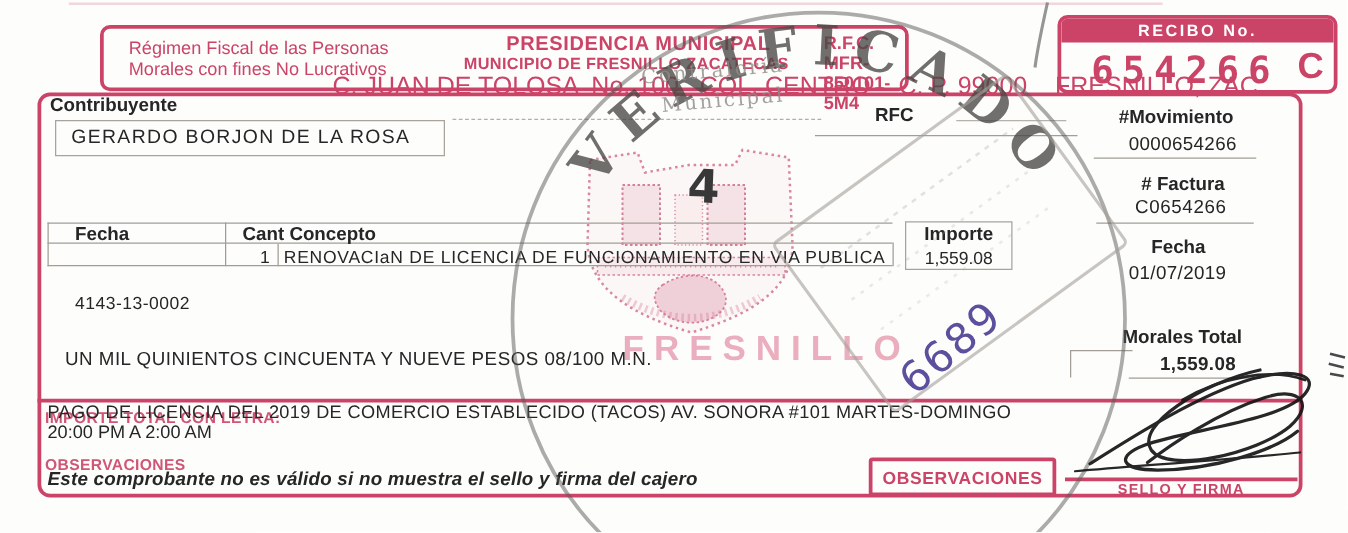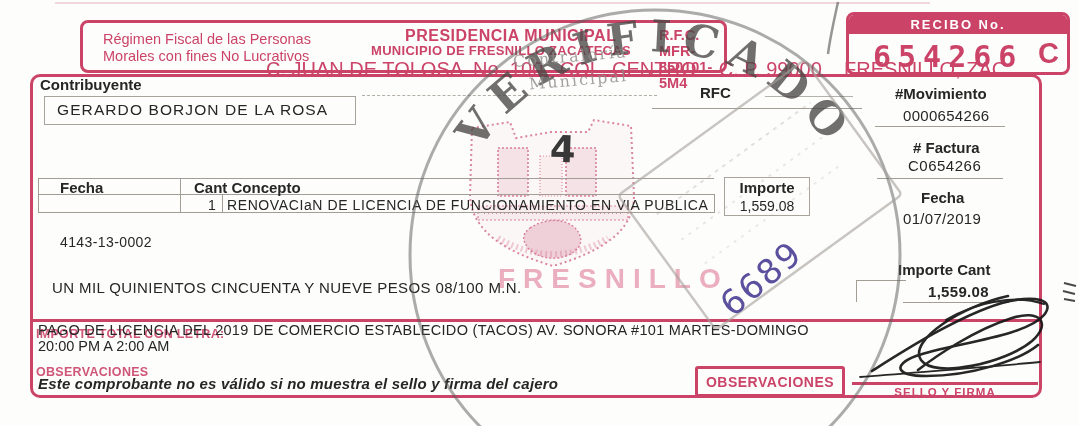--- a/index.html
+++ b/index.html
@@ -78,21 +78,21 @@
   <div class="abs blk" style="left:903px;top:107px;font-size:15px;letter-spacing:.3px;">0000654266</div>
   <div class="gline" style="left:875px;top:126px;width:130px;"></div>
 
   <div class="abs blk b" style="left:913px;top:139px;font-size:15px;"># Factura</div>
   <div class="abs blk" style="left:908px;top:157px;font-size:15px;letter-spacing:.5px;">C0654266</div>
   <div class="gline" style="left:877px;top:178px;width:126px;"></div>
 
   <div class="abs blk b" style="left:921px;top:189px;font-size:15px;">Fecha</div>
   <div class="abs blk" style="left:903px;top:210px;font-size:15px;letter-spacing:.3px;">01/07/2019</div>
 
-  <div class="abs blk b" style="left:898px;top:261px;font-size:15px;">Importe Cant</div>
+  <div class="abs blk b" style="left:898px;top:261px;font-size:15px;">Morales Total</div>
   <div class="abs blk b" style="left:928px;top:283px;font-size:15px;letter-spacing:.3px;">1,559.08</div>
   <div class="gline" style="left:903px;top:302px;width:106px;"></div>
   <div class="gline" style="left:856px;top:280px;width:50px;"></div>
   <div class="gvline" style="left:856px;top:280px;height:22px;"></div>
 
   <div class="gline" style="left:38px;top:178px;width:676px;"></div>
   <div class="gline" style="left:38px;top:194px;width:676px;"></div>
   <div class="gline" style="left:38px;top:212px;width:676px;"></div>
   <div class="gvline" style="left:38px;top:178px;height:35px;"></div>
   <div class="gvline" style="left:180px;top:178px;height:35px;"></div>

